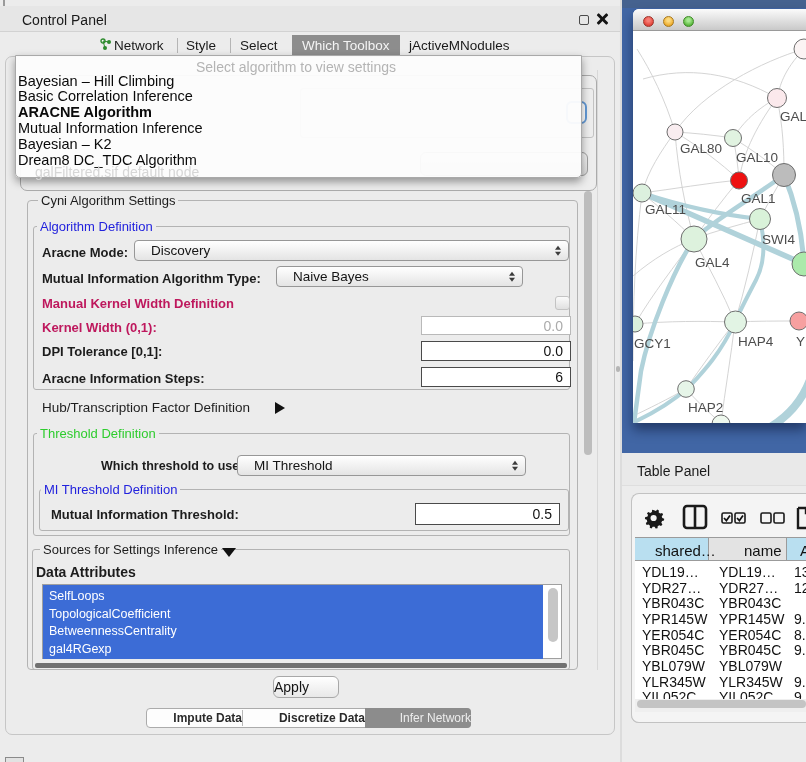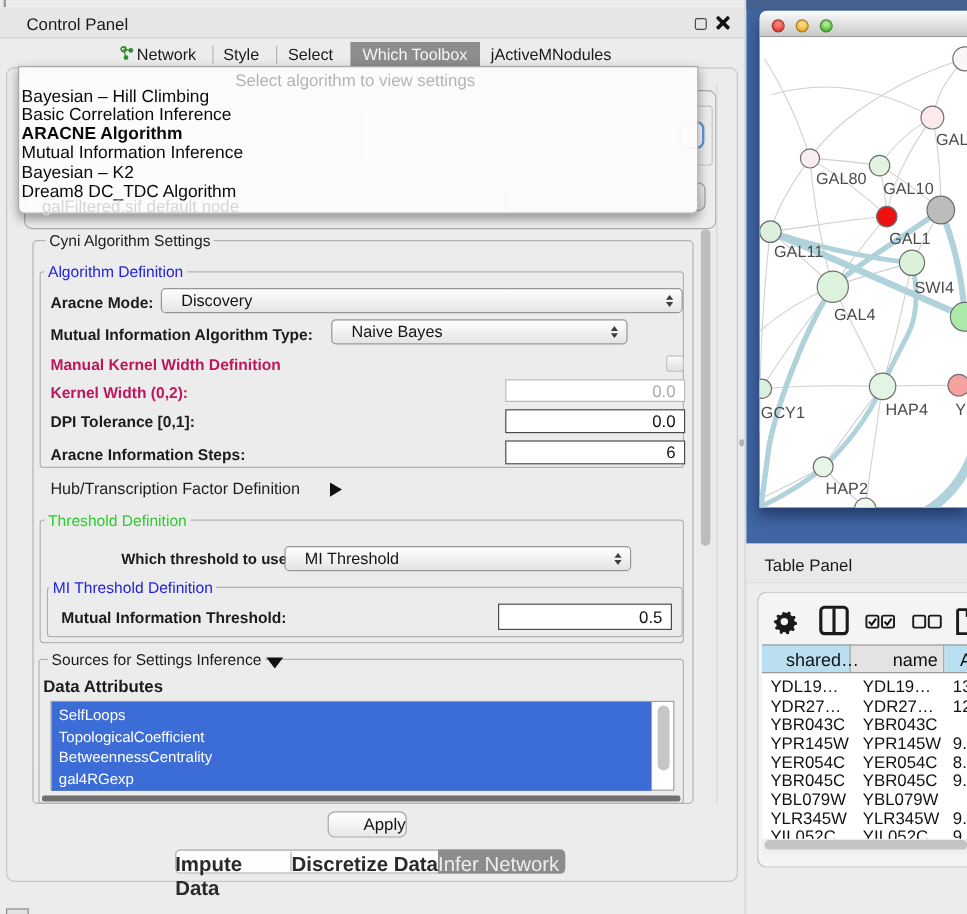--- a/index.html
+++ b/index.html
@@ -10,21 +10,21 @@
 .plain{position:absolute;font-size:14px;color:#2a2a2a;white-space:nowrap}
 .dis{color:#be185d}
 .fs{position:absolute;border:1px solid #b3b3b3;border-radius:3px}
 .fslabel{position:absolute;background:#ececec;padding:0 3px;font-size:13px;white-space:nowrap;line-height:14px}
 .combo{position:absolute;border:1px solid #979797;border-radius:4px;background:linear-gradient(#ffffff,#e4e4e4);font-size:13.5px;color:#141414;line-height:19px;padding-left:16px;white-space:nowrap}
 .arr{position:absolute;right:7px;top:50%;transform:translateY(-50%);display:flex;flex-direction:column;align-items:center}
 .arr i{display:block;width:0;height:0;border-left:3.5px solid transparent;border-right:3.5px solid transparent}
 .arr .u{border-bottom:4.5px solid #3c3c3c;margin-bottom:2.5px}
 .arr .d{border-top:4.5px solid #3c3c3c}
 .inp{position:absolute;background:#fff;border:1px solid #4a4a4a;font-size:14px;color:#111;text-align:right;padding-right:7px;line-height:18px}
-.seg{position:absolute;font-size:17px;font-weight:bold;color:#2a2a2a;text-align:left}
+.seg{position:absolute;font-size:12px;font-weight:bold;color:#2a2a2a;text-align:right}
 </style>
 </head>
 <body>
 
 <div class="abs" style="left:3px;top:0;width:2px;height:6px;background:#9a9a9a"></div>
 <div class="abs" style="left:0;top:6px;width:620px;height:26px;background:#e6e6e6;border-bottom:1px solid #d2d2d2"></div>
 <div class="abs" style="left:22px;top:12px;font-size:14px;color:#1a1a1a">Control Panel</div>
 <div class="abs" style="left:579px;top:15px;width:10px;height:10px;border:1.6px solid #4a4a4a;border-radius:2px"></div>
 <div class="abs" style="left:596px;top:13px;width:12px;height:12px">
     <i style="position:absolute;left:5px;top:-1px;width:3px;height:14px;background:#141414;transform:rotate(45deg);border-radius:1px"></i>
@@ -70,21 +70,21 @@
       <i class="u"></i>
       <i class="d"></i>
     </span></div>
 <div class="lbl" style="left:42px;top:271px">Mutual Information Algorithm Type:</div>
 <div class="combo" style="left:276px;top:266px;width:247px;height:21px">Naive Bayes<span class="arr">
       <i class="u"></i>
       <i class="d"></i>
     </span></div>
 <div class="lbl dis" style="left:42px;top:296px">Manual Kernel Width Definition</div>
 <div class="abs" style="left:555px;top:296px;width:15px;height:14px;border:1px solid #c3c3c3;border-radius:3px;background:linear-gradient(#fafafa,#e0e0e0)"></div>
-<div class="lbl dis" style="left:42px;top:320px">Kernel Width (0,2):</div>
+<div class="lbl dis" style="left:42px;top:320px">Kernel Width (0,1):</div>
 <div class="inp" style="left:421px;top:316px;width:150px;height:19px;border:1px solid #b9b9b9;color:#ababab">0.0</div>
 <div class="lbl" style="left:42px;top:344px">DPI Tolerance [0,1]:</div>
 <div class="inp" style="left:421px;top:341px;width:150px;height:20px">0.0</div>
 <div class="lbl" style="left:42px;top:371px">Aracne Information Steps:</div>
 <div class="inp" style="left:421px;top:367px;width:150px;height:20px">6</div>
 <div class="plain" style="left:42px;top:400px;color:#1e1e1e;font-size:13.5px">Hub/Transcription Factor Definition</div>
 <div class="abs" style="left:275px;top:402px;width:0;height:0;border-top:6.5px solid transparent;border-bottom:6.5px solid transparent;border-left:10px solid #111"></div>
 
 <div class="fs" style="left:33px;top:433px;width:537px;height:103px"></div>
 <div class="fslabel" style="left:37px;top:427px;color:#2ecc2e">Threshold Definition</div>
@@ -100,21 +100,21 @@
 
 <div class="fs" style="left:32px;top:549px;width:538px;height:121px"></div>
 <div class="fslabel" style="left:40px;top:543px;color:#1c1c1c">Sources for Settings Inference</div>
 <div class="abs" style="left:222px;top:548px;width:0;height:0;border-left:7px solid transparent;border-right:7px solid transparent;border-top:9px solid #111"></div>
 <div class="lbl" style="left:36px;top:564px;font-size:14px">Data Attributes</div>
 <div class="abs" style="left:42px;top:584px;width:520px;height:75px;background:#fff;border:1px solid #9f9f9f"></div>
 <div class="abs" style="left:43px;top:585px;width:500px;height:74px;background:#3c6cd6;font-size:12.5px;color:#fff;line-height:17.5px;padding:3px 0 0 6px">SelfLoops<br>TopologicalCoefficient<br>BetweennessCentrality<br>gal4RGexp</div>
 <div class="abs" style="left:548px;top:588px;width:10px;height:54px;background:#c6c6c6;border-radius:5px"></div>
 <div class="abs" style="left:35px;top:663px;width:532px;height:5px;background:#707070;border-radius:2px"></div>
 
-<div class="abs" style="left:273px;top:676px;width:66px;height:22px;border:1px solid #a8a8a8;border-radius:6px;background:linear-gradient(#ffffff,#e8e8e8);text-align:right;font-size:14px;color:#141414;line-height:20px">Apply</div>
+<div class="abs" style="left:273px;top:676px;width:66px;height:22px;border:1px solid #a8a8a8;border-radius:6px;background:linear-gradient(#ffffff,#e8e8e8);text-align:left;font-size:14px;color:#141414;line-height:20px">Apply</div>
 <div class="abs" style="left:146px;top:708px;width:325px;height:20px;border:1px solid #ababab;border-radius:4px;background:#fdfdfd"></div>
 <div class="seg" style="left:146px;top:711px;width:96px">Impute Data</div>
 <div class="abs" style="left:242px;top:710px;width:1px;height:16px;background:#b8b8b8"></div>
 <div class="seg" style="left:243px;top:711px;width:122px">Discretize Data</div>
 <div class="abs" style="left:365px;top:708px;width:106px;height:20px;background:#8c8c8c;border-radius:0 4px 4px 0"></div>
 <div class="seg" style="left:365px;top:711px;width:106px;color:#ededed;font-weight:normal">Infer Network</div>
 <div class="abs" style="left:5px;top:757px;width:19px;height:10px;border:1.5px solid #8a8a8a;background:#e2e2e2"></div>
 
 <div class="abs" style="left:15px;top:55px;width:567px;height:123px;background:rgba(252,252,252,0.96);border:1px solid #a9a9a9;border-radius:0 0 5px 5px;box-shadow:0 4px 9px rgba(0,0,0,0.38);z-index:50"></div>
 <div class="abs" style="z-index:51;left:196px;top:59px;font-size:14px;color:#b4b4b4">Select algorithm to view settings</div>

